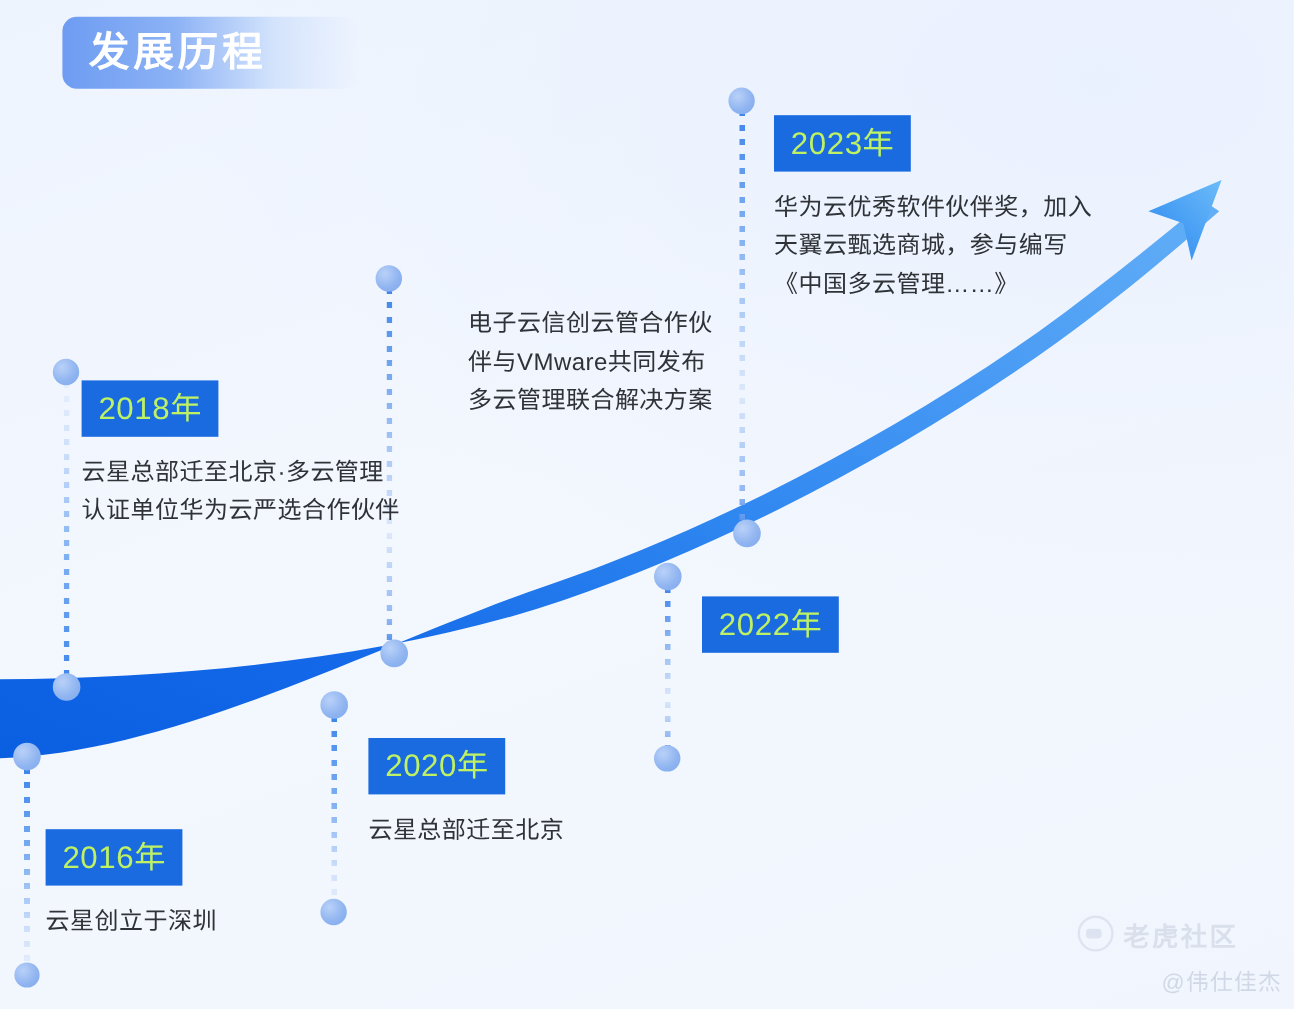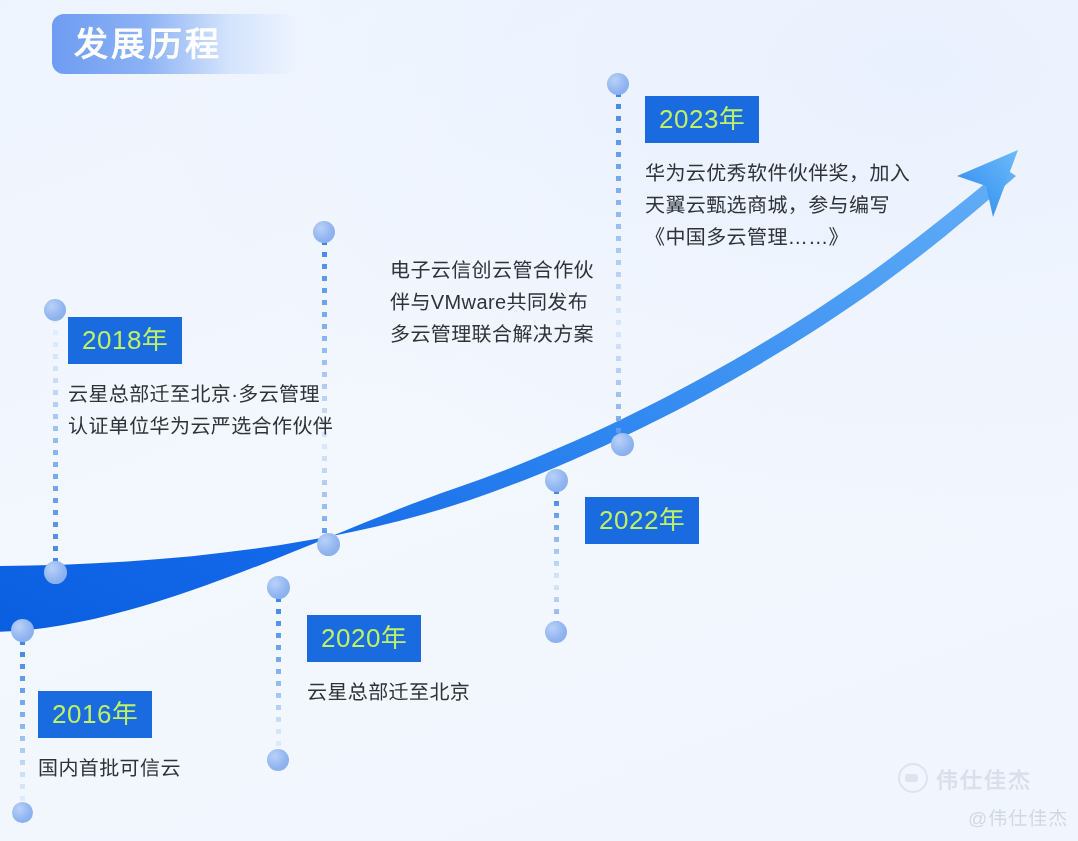--- a/index.html
+++ b/index.html
@@ -246,21 +246,21 @@
 
   <div class="dot" style="left:11px;  top:619px; width:23px; height:23px;"></div>
   <div class="dot" style="left:44px;  top:561px; width:23px; height:23px;"></div>
   <div class="dot" style="left:267px; top:576px; width:23px; height:23px;"></div>
   <div class="dot" style="left:317px; top:533px; width:23px; height:23px;"></div>
   <div class="dot" style="left:545px; top:469px; width:23px; height:23px;"></div>
   <div class="dot" style="left:611px; top:433px; width:23px; height:23px;"></div>
 
   <div class="milestone" id="ms-2016">
     <div class="year-badge">2016年</div>
-    <div class="desc">国内首批可信云</div>
+    <div class="desc">云星创立于深圳</div>
   </div>
 
   <div class="milestone" id="ms-2018">
     <div class="year-badge">2018年</div>
     <div class="desc">云星总部迁至北京·多云管理认证单位华为云严选合作伙伴</div>
   </div>
 
   <div class="milestone" id="ms-2020">
     <div class="year-badge">2020年</div>
     <div class="desc">云星总部迁至北京</div>
@@ -274,17 +274,17 @@
     <div class="year-badge">2022年</div>
   </div>
 
   <div class="milestone" id="ms-2023">
     <div class="year-badge">2023年</div>
     <div class="desc">华为云优秀软件伙伴奖，加入天翼云甄选商城，参与编写《中国多云管理……》</div>
   </div>
 
   <div id="wm-community">
     <span class="wm-logo"></span>
-    <span class="wm-text">伟仕佳杰</span>
+    <span class="wm-text">老虎社区</span>
   </div>
   <div id="wm-handle">@伟仕佳杰</div>
 
 </div>
 
 </body></html>

